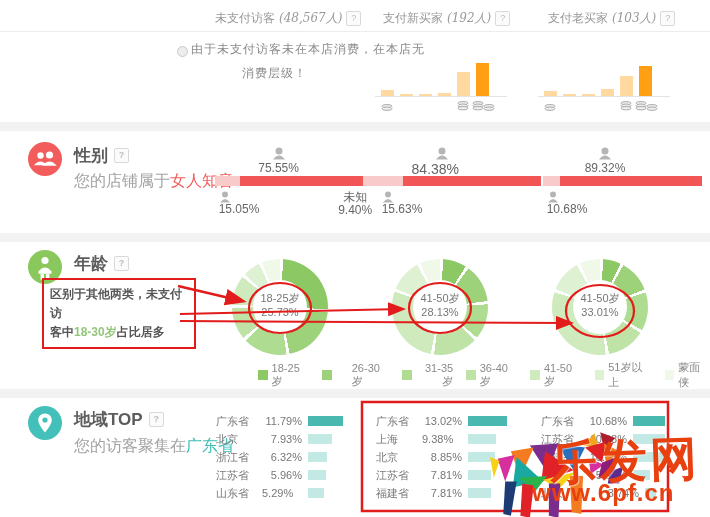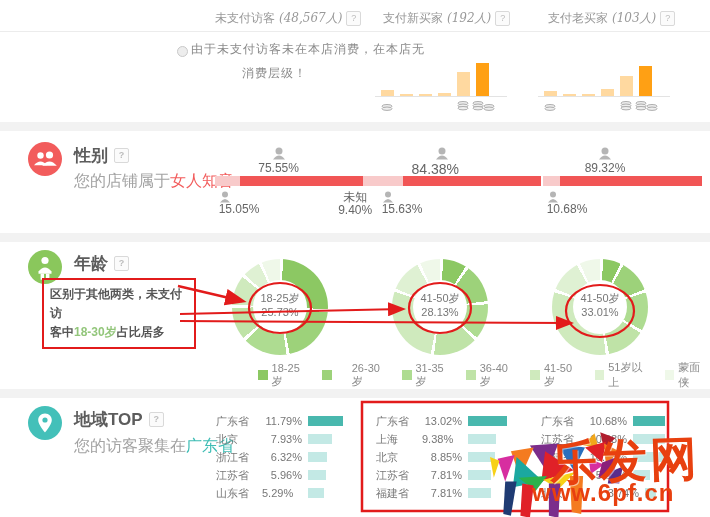--- a/index.html
+++ b/index.html
@@ -264,21 +264,21 @@
     <div style="position: absolute; left: 552px; top: 306px; width: 96px; text-align: center; font-size: 11px; color: rgb(119, 119, 119); z-index: 5;">33.01%</div>
     <div style="position: absolute; left: 258px; top: 360px; display: flex; gap: 13px; font-size: 11px; color: rgb(138, 138, 138);">
       <div style="display: flex; align-items: center; gap: 4px;">
         <span style="width:10px;height:10px;display:inline-block;background:#8cc863"></span>
         <span>18-25岁</span>
       </div>
       <div style="display: flex; align-items: center; gap: 20px;">
         <span style="width:10px;height:10px;display:inline-block;background:#9dd27a"></span>
         <span>26-30岁</span>
       </div>
-      <div style="display: flex; align-items: center; gap: 4px;">
+      <div style="display: flex; align-items: center; gap: 4px; text-align: right;">
         <span style="width:10px;height:10px;display:inline-block;background:#aedc91"></span>
         <span>31-35岁</span>
       </div>
       <div style="display: flex; align-items: center; gap: 4px;">
         <span style="width:10px;height:10px;display:inline-block;background:#bfe3a7"></span>
         <span>36-40岁</span>
       </div>
       <div style="display: flex; align-items: center; gap: 4px;">
         <span style="width:10px;height:10px;display:inline-block;background:#cfeabd"></span>
         <span>41-50岁</span>

